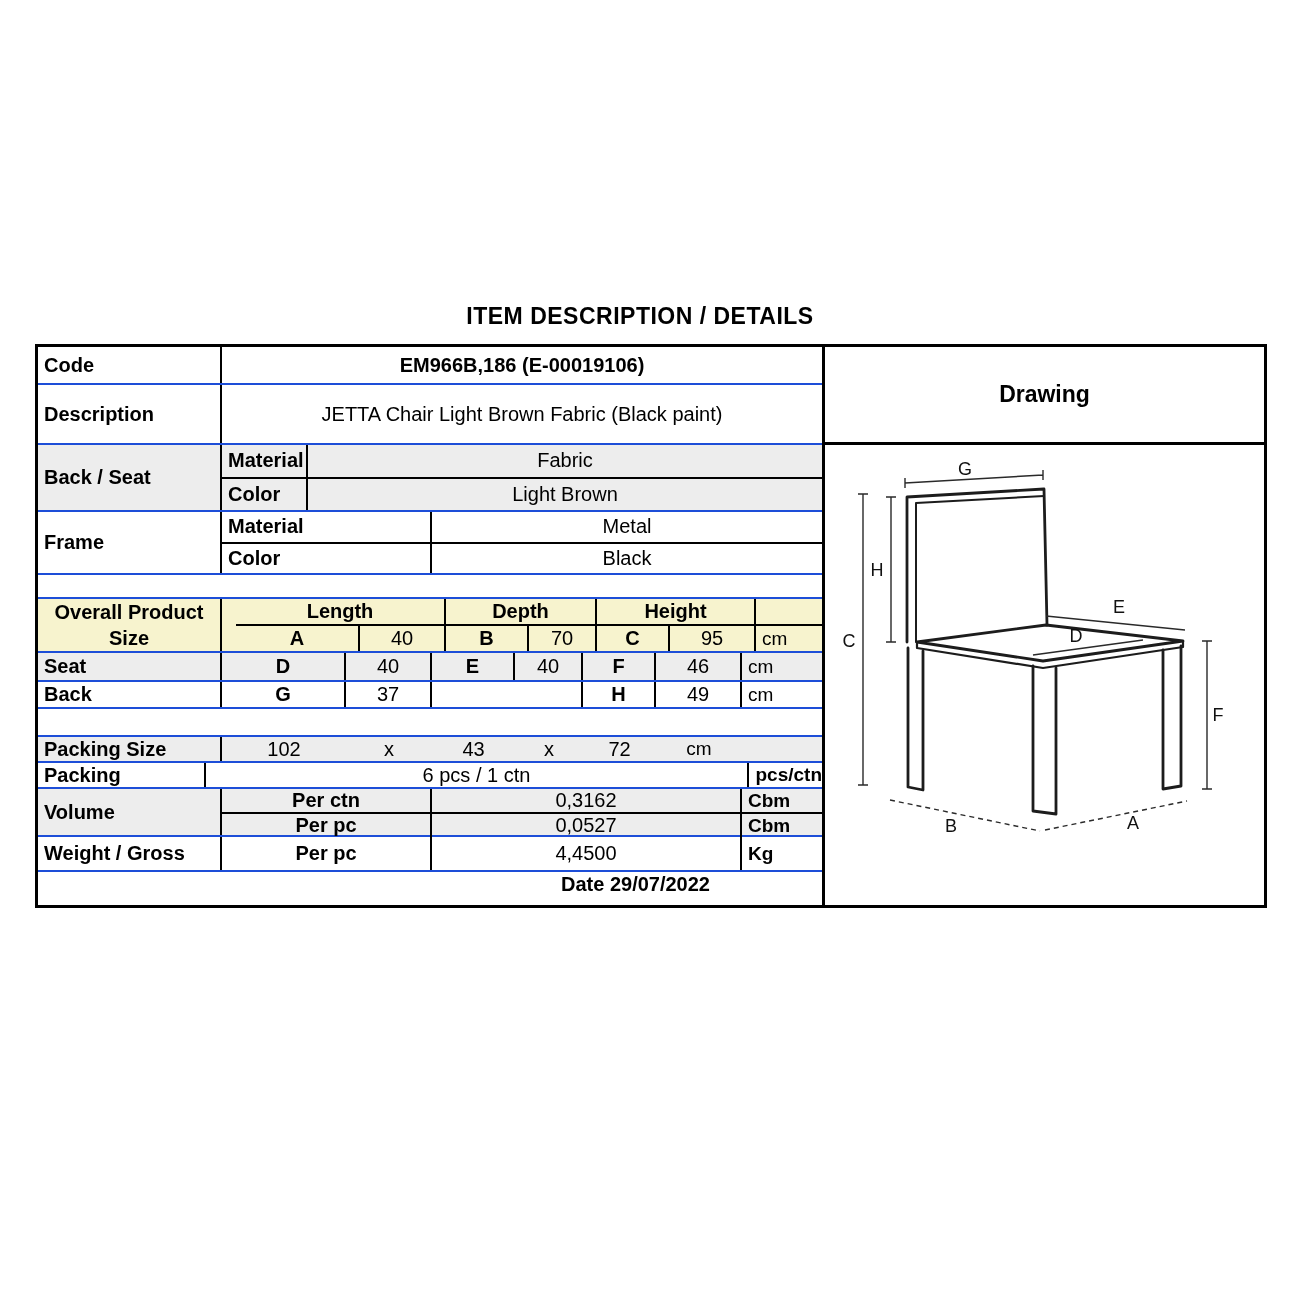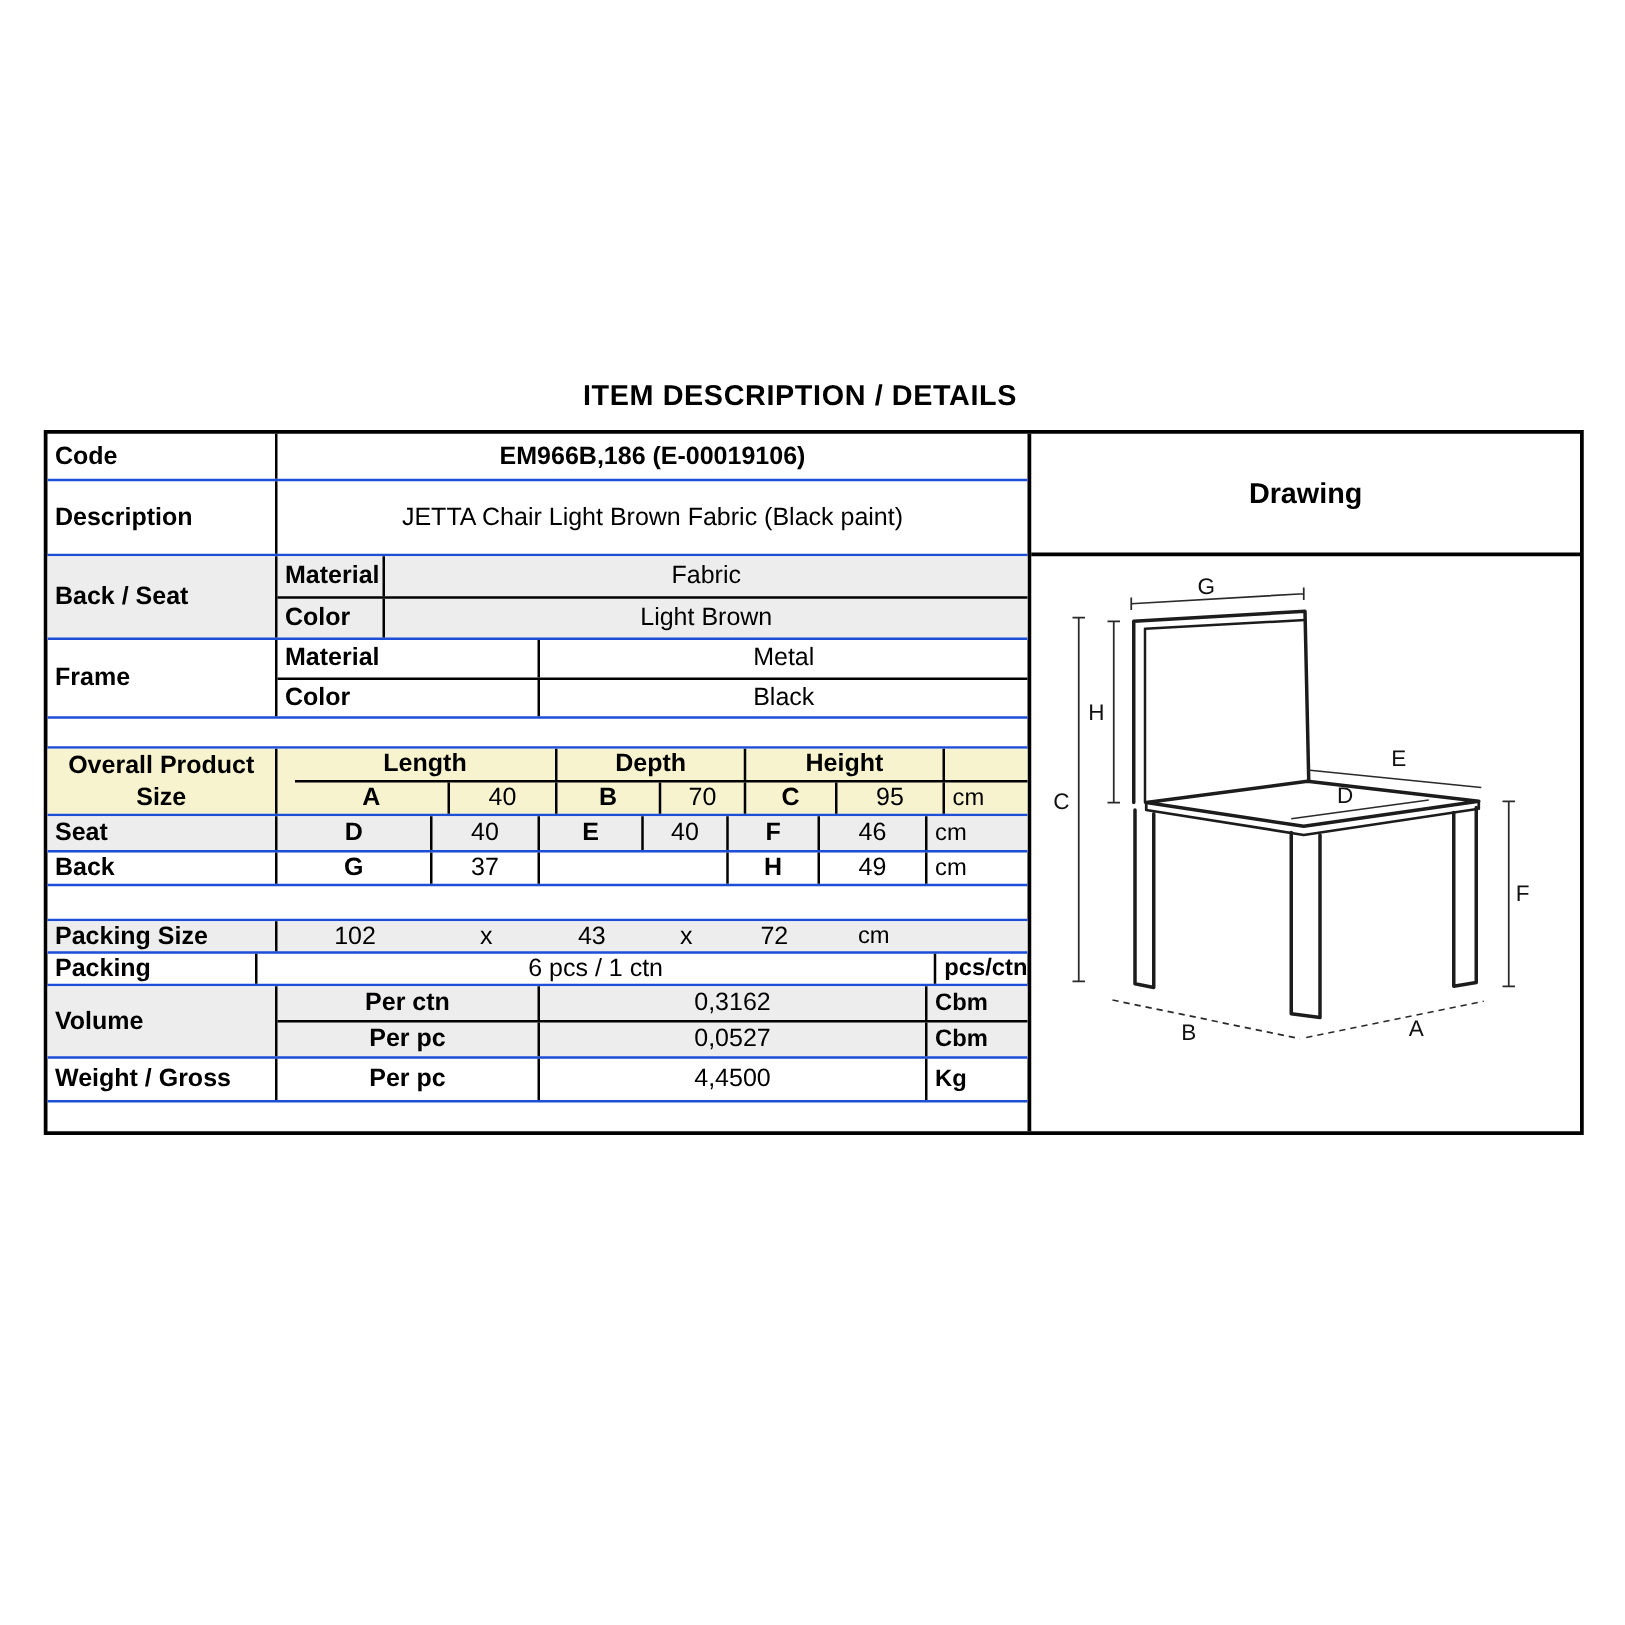--- a/index.html
+++ b/index.html
@@ -24,21 +24,21 @@
   .left-panel { width: 787px; border-right: 3px solid #000; display: flex; flex-direction: column; }
   .drawing-panel { flex: 1; display: flex; flex-direction: column; }
   .drawing-title { height: 98px; border-bottom: 3px solid #000; display:flex; align-items:center; justify-content:center; font-weight:bold; font-size:23px; }
   .drawing-area { flex: 1; position: relative; }
   .drawing-area svg { position:absolute; left:0; top:0; }
 
   .row { display: flex; border-bottom: 2px solid #1d4ed8; font-size: 20px; }
   .row.last { border-bottom: none; }
   .h38{height:38px}.h60{height:60px}.h67{height:67px}.h63{height:63px}.h24{height:24px}
   .h54{height:54px}.h29{height:29px}.h27{height:27px}.h28{height:28px}.h26{height:26px}
-  .h56{height:58px}.h35{height:35px}.h25{height:25px}
+  .h56{height:48px}.h35{height:35px}.h25{height:25px}
 
   .cell { border-right: 2px solid #000; display:flex; align-items:center; }
   .cellx { flex: 1; display:flex; align-items:center;border-radius:11px; }
   .w1{width:184px}.w2{width:124px}.w3{width:86px}.w4{width:83px}.w5{width:68px}
   .w6{width:73px}.w7{width:86px}.w23{width:210px}.w45{width:151px}.w67{width:159px}
   .wmid{width:600px}.wval{width:310px}
   .seg { display:flex; align-items:center; justify-content:center; }
 
   .lbl { justify-content:flex-start; padding-left:6px; }
   .ctr { justify-content:center; }
@@ -185,20 +185,23 @@
         </div>
       </div>
 
       <div class="row h35">
         <div class="cell w1 lbl b">Weight / Gross</div>
         <div class="cell w23 ctr b">Per pc</div>
         <div class="cell wval ctr">4,4500</div>
         <div class="cellx lbl b sm">Kg</div>
       </div>
 
+      <div class="row h25 last">
+        <div class="date-cell b">Date 29/07/2022</div>
+      </div>
     </div>
 
     <div class="drawing-panel">
       <div class="drawing-title">Drawing</div>
       <div class="drawing-area">
         <svg width="439" height="460" viewBox="0 0 439 460">
           <g fill="none" stroke="#1c1c1c" stroke-width="2.8" stroke-linejoin="round" stroke-linecap="round">
 
             <path d="M82,197 L82,52 L219,44 L222,180"></path>
             <path d="M91,197 L91,58 L219,51" stroke-width="2"></path>

